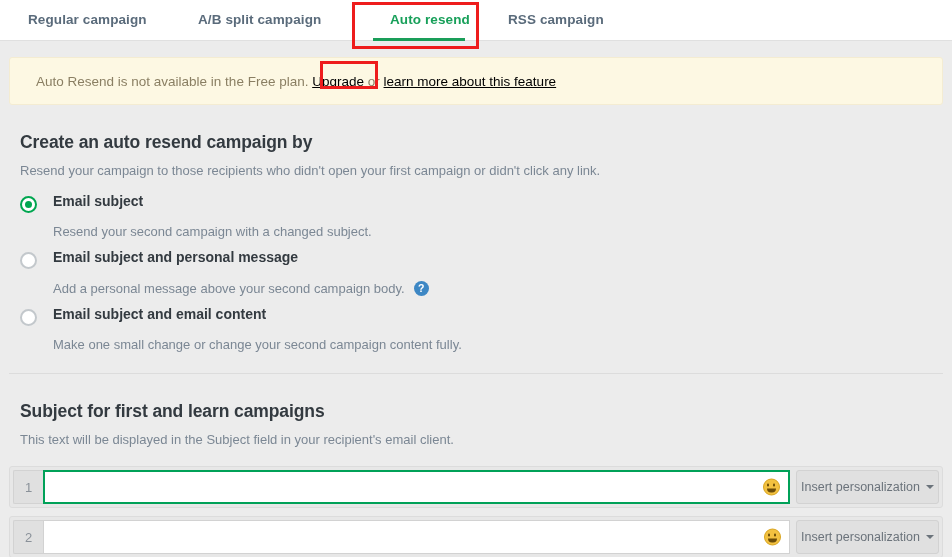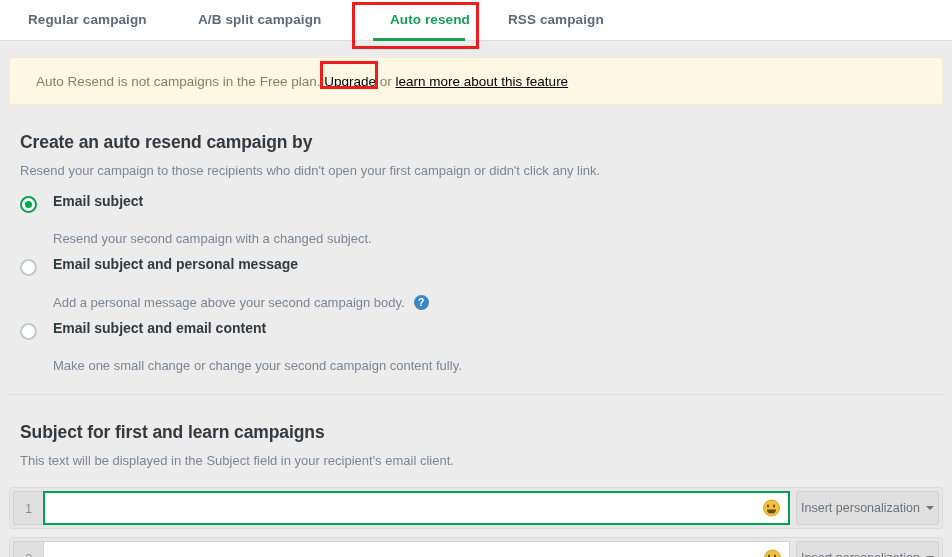--- a/index.html
+++ b/index.html
@@ -146,21 +146,21 @@
   .radio-texts { margin-left: 16px; }
   .radio-label {
     font-size: 14px;
     font-weight: bold;
     color: #333a40;
     line-height: 1.1;
   }
   .radio-desc {
     font-size: 13px;
     color: #7b8794;
-    margin-top: 22px;
+    margin-top: 15px;
     display: flex;
     align-items: center;
   }
   .help-icon {
     display: inline-flex;
     align-items: center;
     justify-content: center;
     width: 15px;
     height: 15px;
     border-radius: 50%;
@@ -296,21 +296,21 @@
   <div class="tab t2">A/B split campaign</div>
   <div class="tab t3">Auto resend</div>
   <div class="tab t4">RSS campaign</div>
   <div class="tab-underline"></div>
   <div class="annot-tab"></div>
 </div>
 
 <div class="banner-wrap">
   <div class="banner">
     <div class="banner-inner">
-      <span>Auto Resend is not campaigns in the Free plan.</span>
+      <span>Auto Resend is not available in the Free plan.</span>
       <span class="banner-link">Upgrade</span>
       <span>or</span>
       <span class="banner-link">learn more about this feature</span>
     </div>
     <div class="annot-upgrade"></div>
   </div>
 </div>
 
 <div class="section">
   <h2 class="sec-title">Create an auto resend campaign by</h2>

